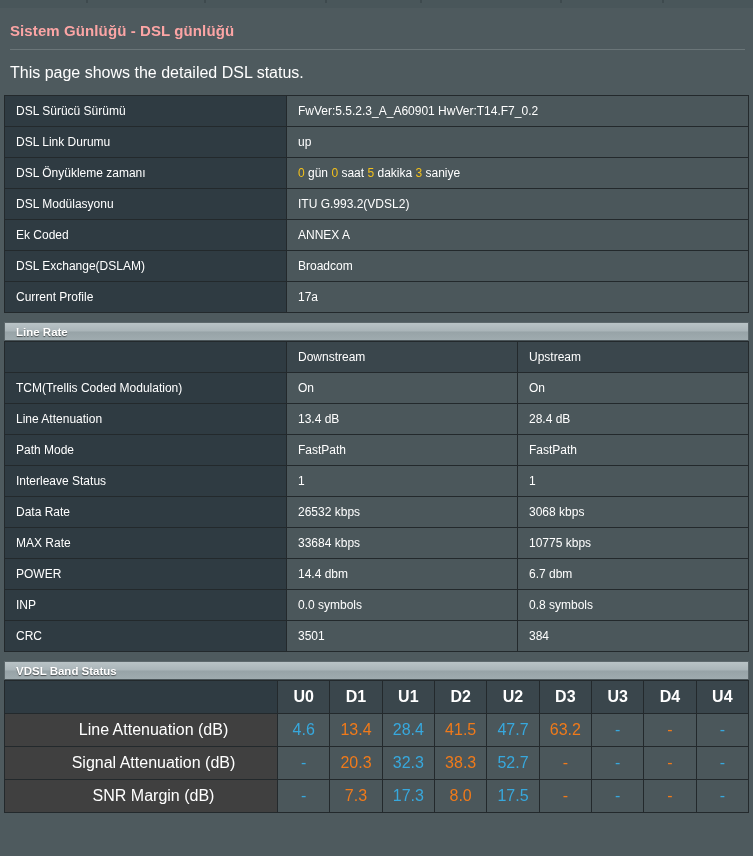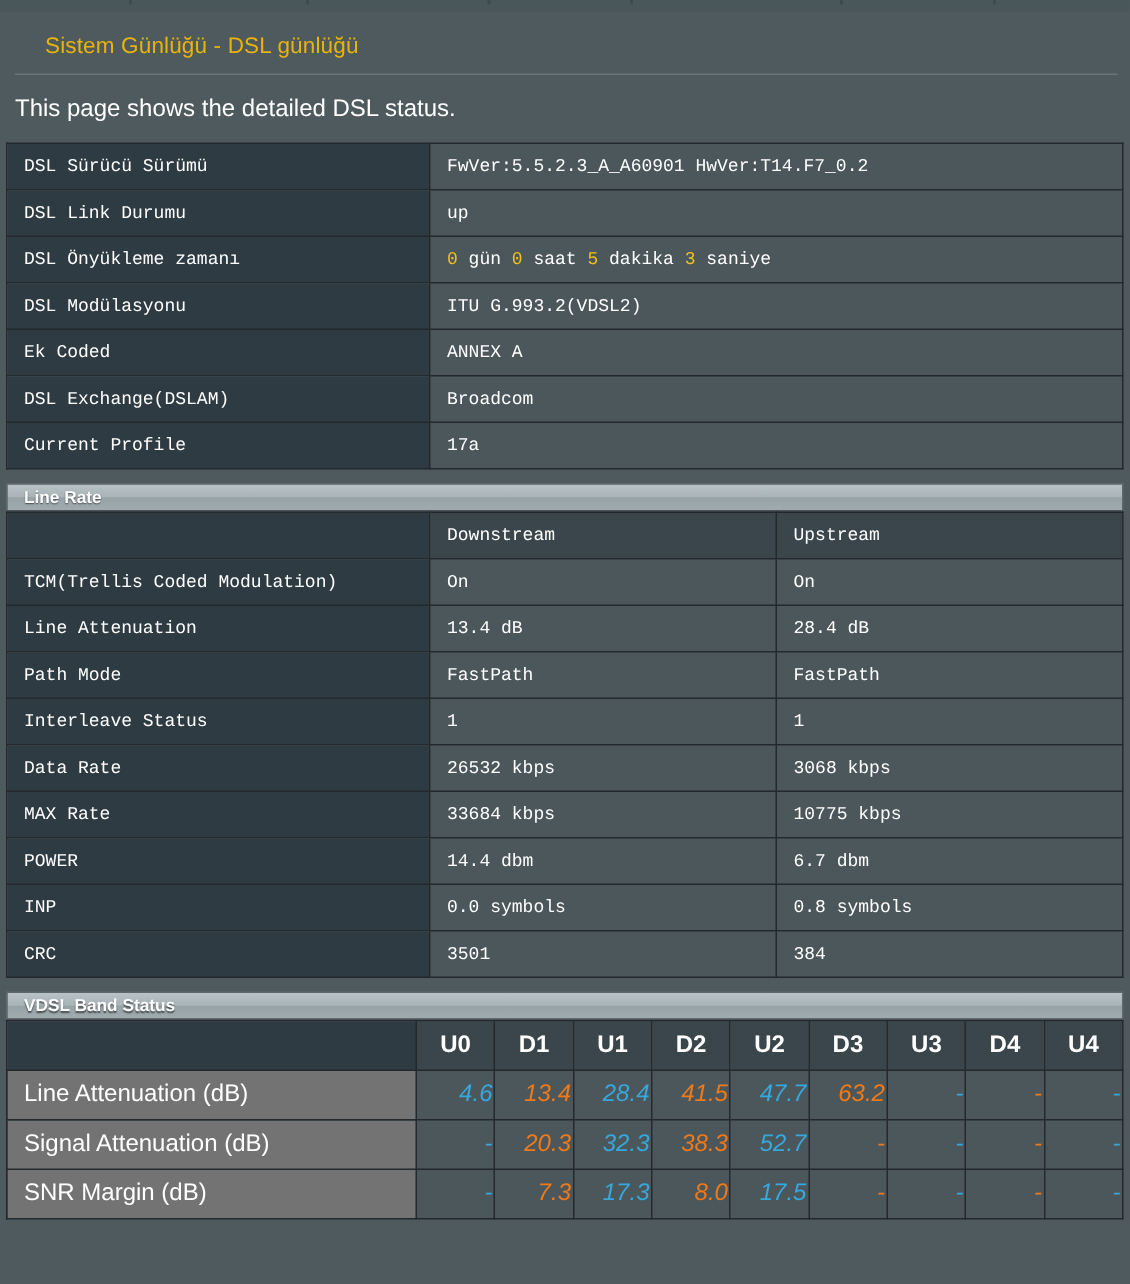--- a/index.html
+++ b/index.html
@@ -25,25 +25,24 @@
     top: 0;
     width: 2px;
     height: 3px;
     background: #3e4a4e;
   }
   .page {
     padding: 0 4px;
   }
   .page-title {
     font-size: 15px;
-    font-weight: normal;
-    color: #eab308;
+    font-weight: bold;
+    color: #fca5a5;
     padding: 14px 0 10px 6px;
     letter-spacing: 0.1px;
-    margin-left: 20px;
   }
   .title-rule {
     height: 1px;
     background: #6a7578;
     margin: 0 4px 0 6px;
   }
   .page-desc {
     font-size: 16px;
     color: #ffffff;
     padding: 14px 0 13px 6px;
@@ -63,21 +62,20 @@
     color: #ffffff;
     text-shadow: 0 1px 1px rgba(0,0,0,0.55);
     box-sizing: border-box;
   }
   table.grid {
     width: 100%;
     border-collapse: collapse;
     table-layout: fixed;
     border: 1px solid #23292c;
     border-top: none;
-    font-family: Liberation Mono, monospace;
   }
   table.grid td, table.grid th {
     border: 1px solid #23292c;
     height: 30px;
     padding: 0 0 0 11px;
     font-weight: normal;
     font-size: 12px;
     text-align: left;
     vertical-align: middle;
     color: #ffffff;
@@ -115,40 +113,39 @@
   table.band td, table.band th {
     border: 1px solid #23292c;
     height: 30px;
     font-size: 16px;
     font-weight: normal;
     vertical-align: middle;
     overflow: hidden;
     white-space: nowrap;
   }
   table.band td.blbl {
-    background: #737373;
+    background: #404040;
     width: 270px;
-    padding-left: 11px;
-    text-align: left;
+    padding-left: 26px;
+    text-align: center;
     color: #ffffff;
   }
   table.band th.bcorner {
     background: #2f3b42;
     width: 270px;
   }
   table.band th.bhead {
     background: #3a464c;
     text-align: center;
     font-weight: bold;
     color: #ffffff;
   }
   table.band td.bval {
     background: #4b575b;
-    text-align: right;
-    font-style: italic;
+    text-align: center;
   }
   .u { color: #37a8dd; }
   .d { color: #f07a1a; }
 </style>
 </head>
 <body>
 
 <div class="topstrip">
   <div class="notch" style="left:86px"></div>
   <div class="notch" style="left:204px"></div>

